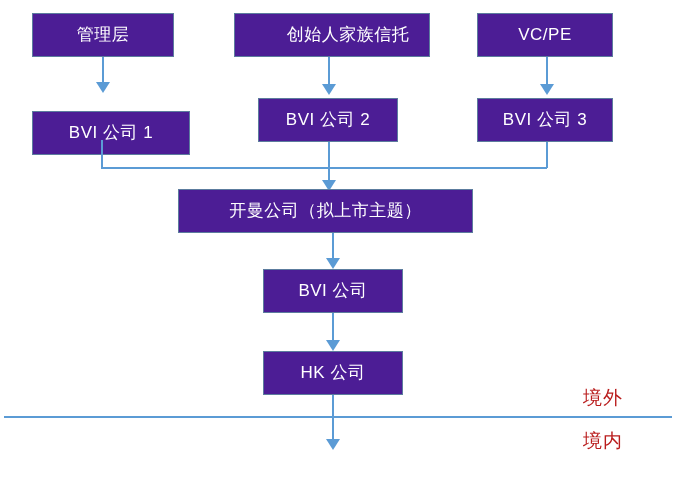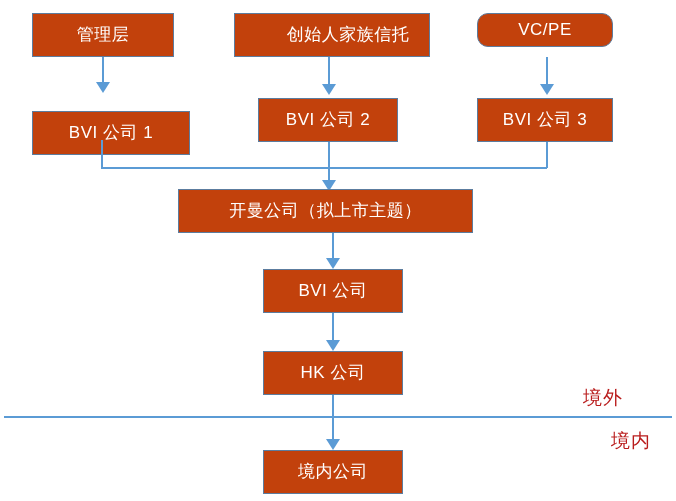--- a/index.html
+++ b/index.html
@@ -10,21 +10,21 @@
   #canvas {
     position: relative;
     width: 676px;
     height: 501px;
     background: #ffffff;
     overflow: hidden;
     font-family: "Liberation Sans", "DejaVu Sans", sans-serif;
   }
   .node {
     position: absolute;
-    background: #c2410c;
+    background: #4c1d95;
     border: 1px solid #5C7C9E;
     box-sizing: border-box;
     color: #ffffff;
     display: flex;
     align-items: center;
     justify-content: center;
     font-size: 17px;
     font-weight: 400;
     letter-spacing: 0.5px;
     line-height: 1.2;
@@ -64,21 +64,21 @@
 <div id="canvas">
 
   <div class="node" style="left:32px; top:13px; width:142px; height:44px;">
     <span>管理层</span>
   </div>
 
   <div class="node" style="left:234px; top:13px; width:196px; height:44px;padding-left:32px;">
     <span>创始人家族信托</span>
   </div>
 
-  <div class="node" style="left:477px; top:13px; width:136px; height:34px;border-radius:11px;">
+  <div class="node" style="left:477px; top:13px; width:136px; height:44px;">
     <span>VC/PE</span>
   </div>
 
   <div class="edge-line edge-v" style="left:102px; top:57px; height:27px;"></div>
   <div class="arrowhead" style="left:96px; top:82px;"></div>
 
   <div class="edge-line edge-v" style="left:328px; top:57px; height:29px;"></div>
   <div class="arrowhead" style="left:322px; top:84px;"></div>
 
   <div class="edge-line edge-v" style="left:546px; top:57px; height:29px;"></div>
@@ -125,21 +125,18 @@
 
   <div class="edge-line edge-v" style="left:332px; top:395px; height:47px;"></div>
   <div class="arrowhead" style="left:326px; top:439px;"></div>
 
   <div class="divider" style="left:4px; top:416px; width:668px;"></div>
 
   <div class="region-label" style="left:583px; top:385px;">
     <span>境外</span>
   </div>
 
-  <div class="region-label" style="left:583px; top:428px;margin-left:28px;">
+  <div class="region-label" style="left:583px; top:428px;">
     <span>境内</span>
   </div>
 
-  <div class="node" style="left:263px; top:450px; width:140px; height:44px;">
-    <span>境内公司</span>
-  </div>
 
 </div>
 
 </body></html>

